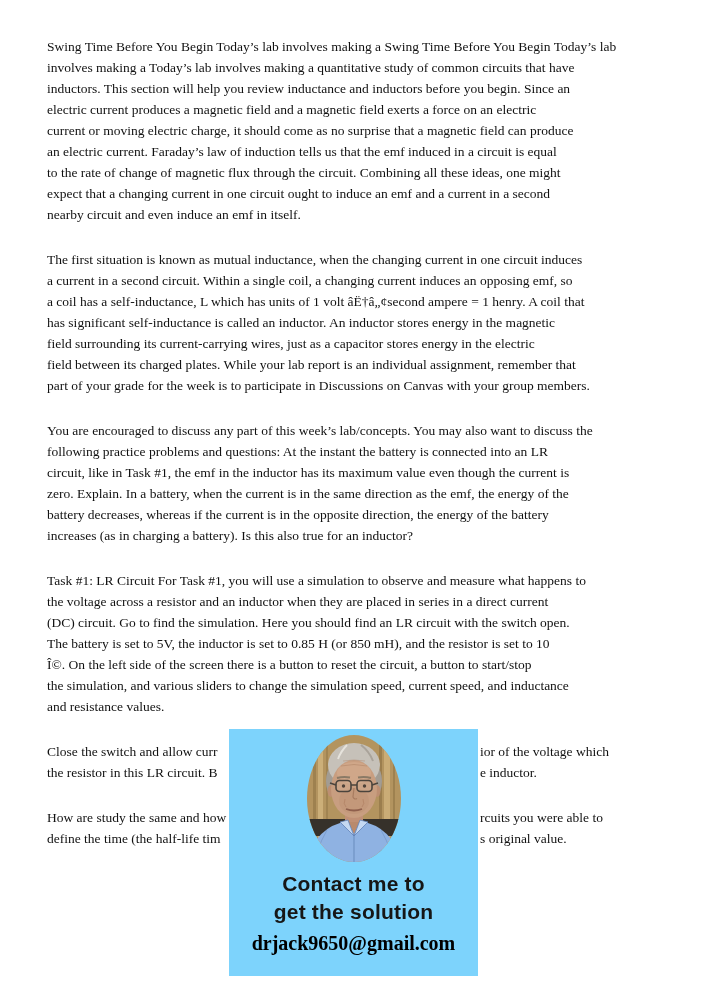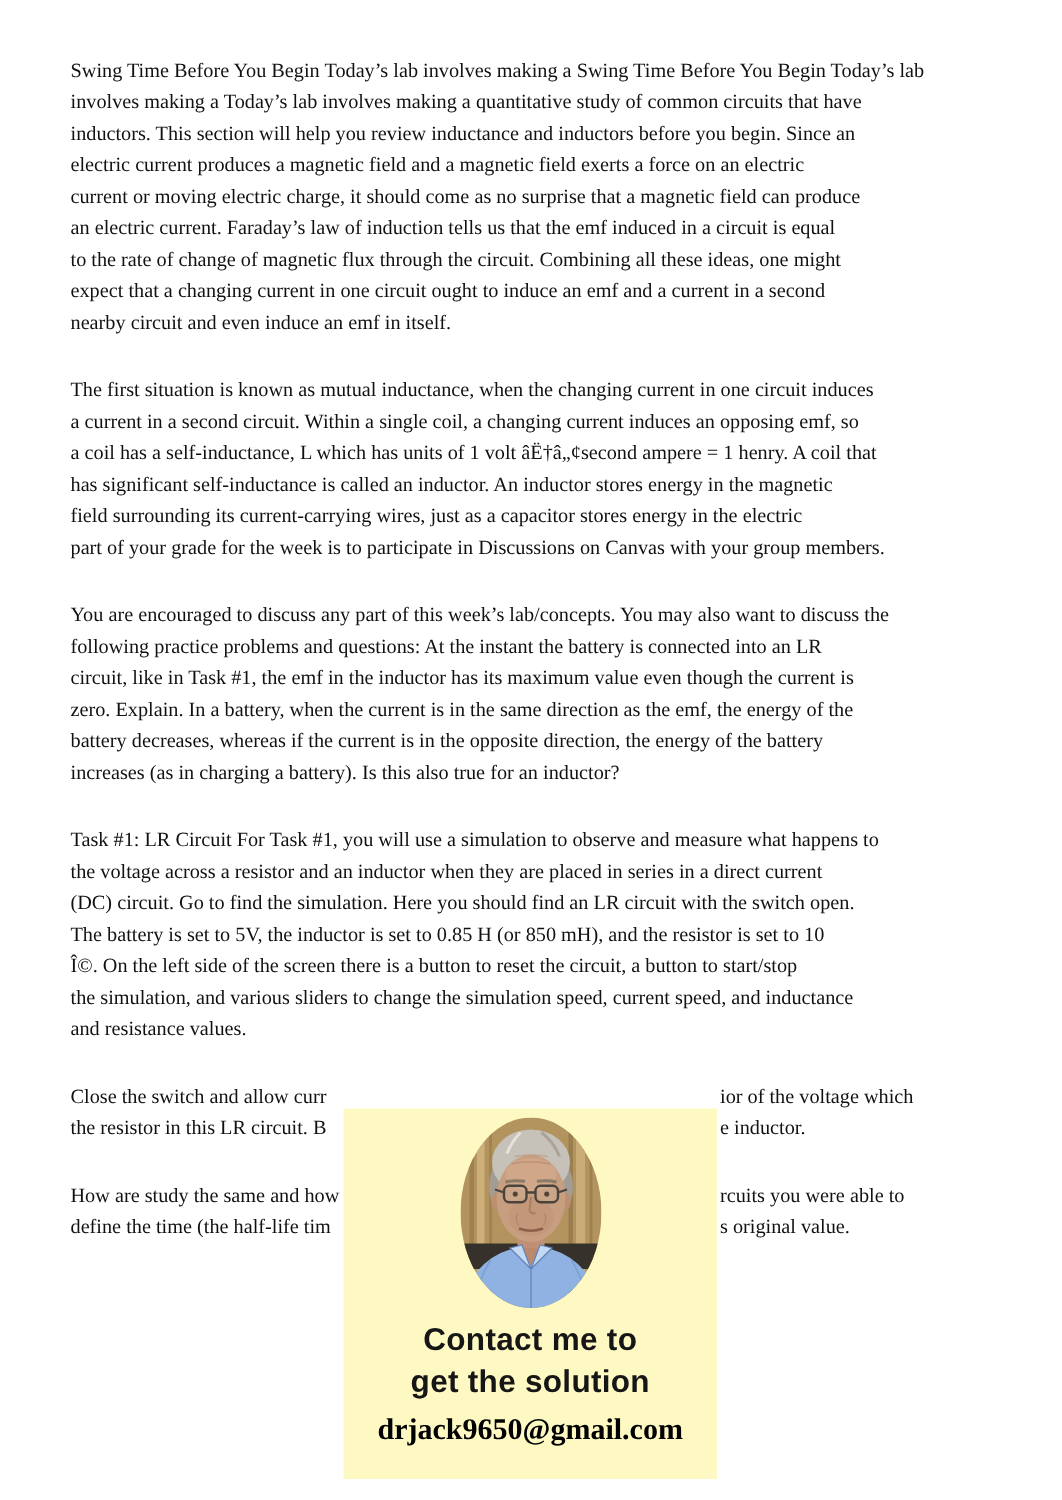--- a/index.html
+++ b/index.html
@@ -45,20 +45,21 @@
         <div class="line">to the rate of change of magnetic flux through the circuit. Combining all these ideas, one might</div>
         <div class="line">expect that a changing current in one circuit ought to induce an emf and a current in a second</div>
         <div class="line">nearby circuit and even induce an emf in itself.</div>
       </div>
       <div class="para">
         <div class="line">The first situation is known as mutual inductance, when the changing current in one circuit induces</div>
         <div class="line">a current in a second circuit. Within a single coil, a changing current induces an opposing emf, so</div>
         <div class="line">a coil has a self-inductance, L which has units of 1 volt âË†â„¢second ampere = 1 henry. A coil that</div>
         <div class="line">has significant self-inductance is called an inductor. An inductor stores energy in the magnetic</div>
         <div class="line">field surrounding its current-carrying wires, just as a capacitor stores energy in the electric</div>
+        <div class="line">field between its charged plates. While your lab report is an individual assignment, remember that</div>
         <div class="line">part of your grade for the week is to participate in Discussions on Canvas with your group members.</div>
       </div>
       <div class="para">
         <div class="line">You are encouraged to discuss any part of this week’s lab/concepts. You may also want to discuss the</div>
         <div class="line">following practice problems and questions: At the instant the battery is connected into an LR</div>
         <div class="line">circuit, like in Task #1, the emf in the inductor has its maximum value even though the current is</div>
         <div class="line">zero. Explain. In a battery, when the current is in the same direction as the emf, the energy of the</div>
         <div class="line">battery decreases, whereas if the current is in the opposite direction, the energy of the battery</div>
         <div class="line">increases (as in charging a battery). Is this also true for an inductor?</div>
       </div>
@@ -74,21 +75,21 @@
       <div class="para">
         <div class="line"><span class="frag-left">Close the switch and allow curr</span><span class="frag-right">ior of the voltage which</span></div>
         <div class="line"><span class="frag-left">the resistor in this LR circuit. B</span><span class="frag-right">e inductor.</span></div>
       </div>
       <div class="para">
         <div class="line"><span class="frag-left">How are study the same and how</span><span class="frag-right">rcuits you were able to</span></div>
         <div class="line"><span class="frag-left">define the time (the half-life tim</span><span class="frag-right">s original value.</span></div>
       </div>
     </div>
 
-  <div class="overlay" style="background: #fef9c3; margin-top: 10px;">
+  <div class="overlay" style="background: #7dd3fc;">
     <svg class="photo" width="94" height="127" viewBox="0 0 94 127" xmlns="http://www.w3.org/2000/svg">
       <defs>
         <clipPath id="ovalClip">
             <ellipse cx="47" cy="63.5" rx="47" ry="63.5"></ellipse>
           </clipPath>
       </defs>
       <g clip-path="url(#ovalClip)">
 
         <rect x="0" y="0" width="94" height="127" fill="#b3945f"></rect>
         <rect x="6" y="0" width="3" height="127" fill="#8f7445" opacity="0.6"></rect>

